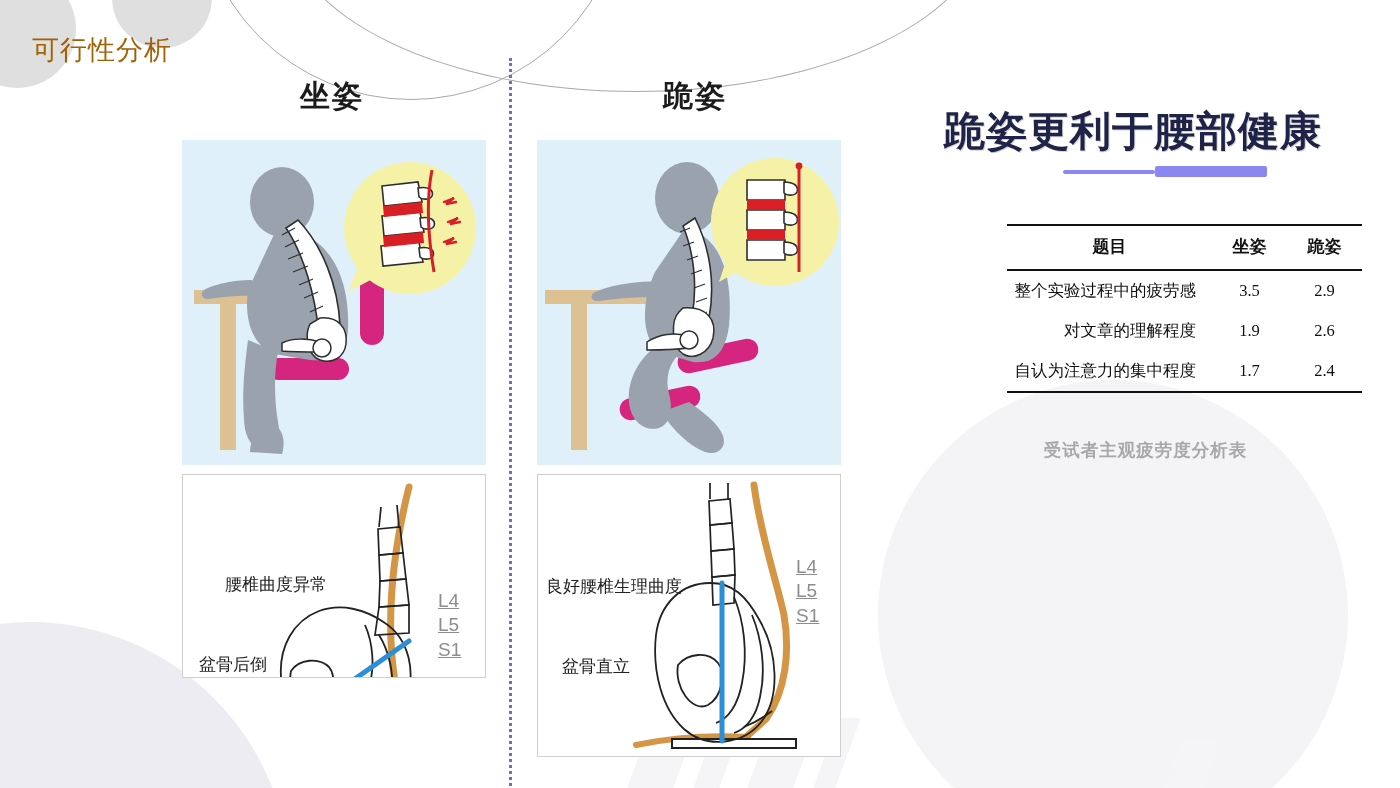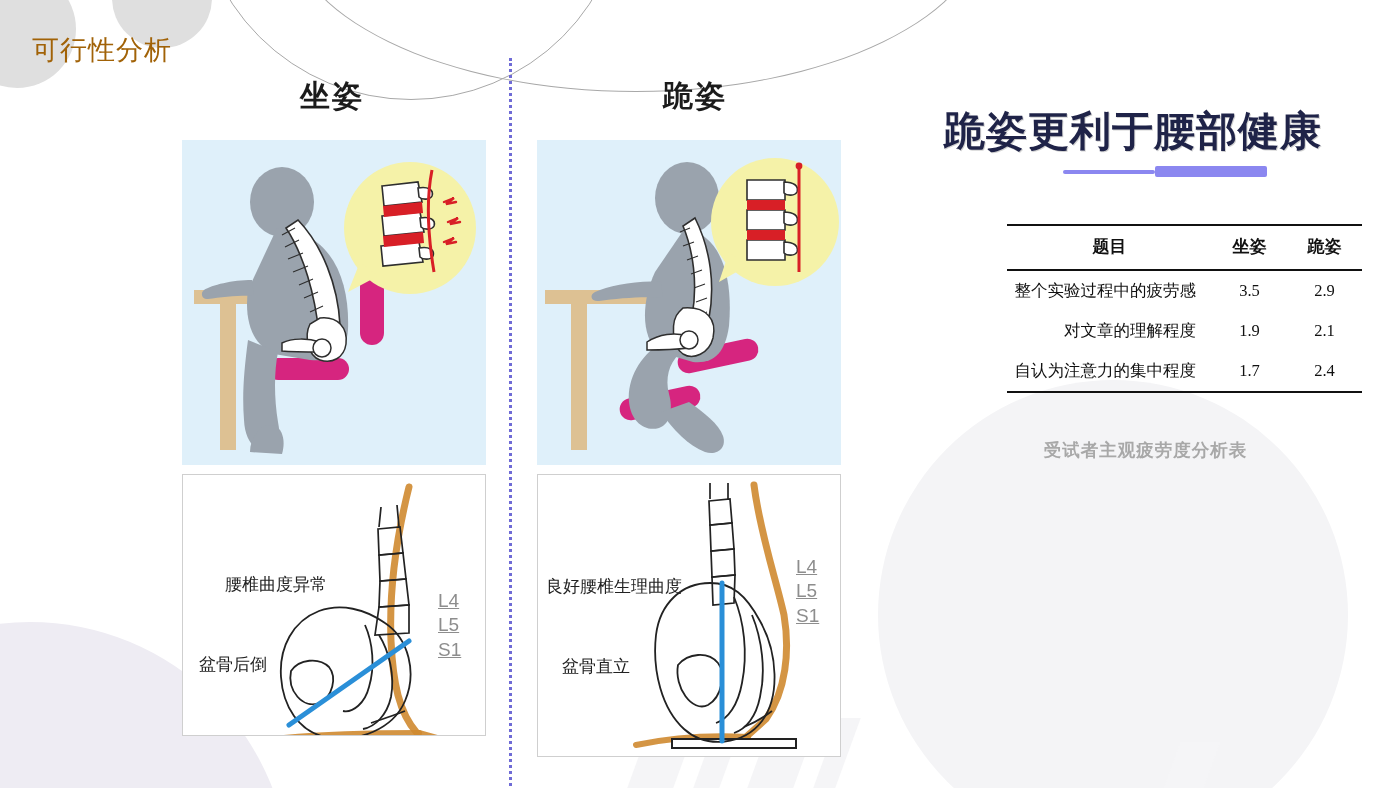--- a/index.html
+++ b/index.html
@@ -45,21 +45,21 @@
     position: absolute; left: 509px; top: 58px; width: 0; height: 728px;
     border-left: 3px dotted #6f6bd6;
   }
 
   
   .panel { position: absolute; overflow: hidden; }
   .panel-illus { background: #dff0fa; }
   .panel-xray  { background: #ffffff; border: 1px solid #cfcfcf; }
   .p-sit-top   { left: 182px; top: 140px; width: 304px; height: 325px; }
   .p-kneel-top { left: 537px; top: 140px; width: 304px; height: 325px; }
-  .p-sit-bot   { left: 182px; top: 474px; width: 304px; height: 262px; }
+  .p-sit-bot   { left: 182px; top: 474px; width: 304px; height: 204px; }
   .p-kneel-bot { left: 537px; top: 474px; width: 304px; height: 283px; }
 
   .xlabel { position: absolute; font-size: 17px; color: #222; font-weight: 500; white-space: nowrap; }
   .lsd { position: absolute; font-size: 19px; color: #8d8d8d; line-height: 1.28; font-family: "Liberation Sans", sans-serif; text-decoration: underline; }
 
   
   .main-title {
     position: absolute; left: 944px; top: 104px;
     font-size: 41px; font-weight: 700; color: #1f2348; letter-spacing: 1px;
     text-shadow: 1px 1px 0 rgba(0,0,0,.18);
@@ -321,21 +321,21 @@
     </thead>
     <tbody>
       <tr>
         <td class="q">整个实验过程中的疲劳感</td>
         <td>3.5</td>
         <td>2.9</td>
       </tr>
       <tr>
         <td class="q">对文章的理解程度</td>
         <td>1.9</td>
-        <td>2.1</td>
+        <td>2.6</td>
       </tr>
       <tr>
         <td class="q">自认为注意力的集中程度</td>
         <td>1.7</td>
         <td>2.4</td>
       </tr>
     </tbody>
   </table>
 
   <div class="table-caption">受试者主观疲劳度分析表</div>

